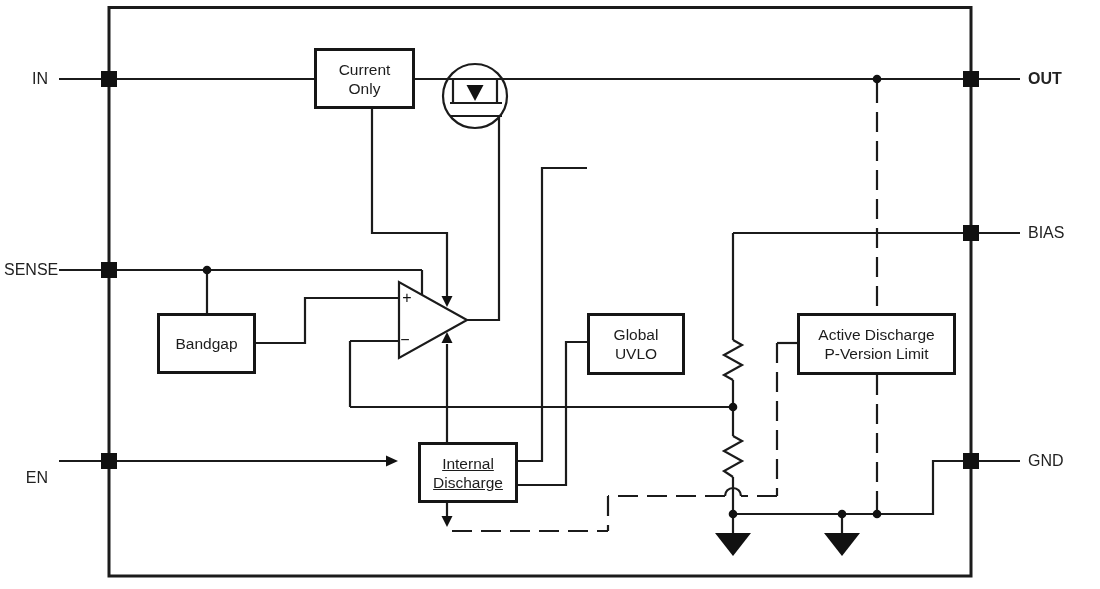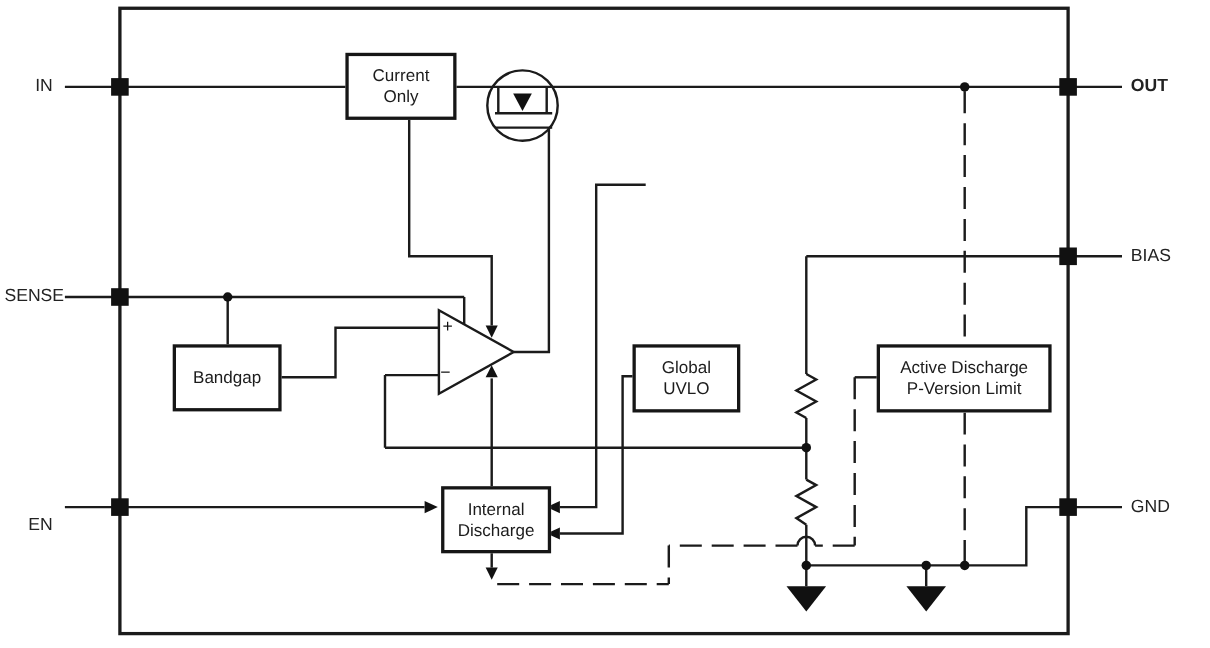--- a/index.html
+++ b/index.html
@@ -126,31 +126,31 @@
   <div class="blk" style="left:314px;top:48px;width:101px;height:61px;">
     <span>Current</span>
     <span>Only</span>
   </div>
 
 
   <div class="blk" style="left:157px;top:313px;width:99px;height:61px;">
     <span>Bandgap</span>
   </div>
 
-  <div class="blk" style="left:575px;top:313px;width:98px;height:62px;">
+  <div class="blk" style="left:587px;top:313px;width:98px;height:62px;">
     <span>Global</span>
     <span>UVLO</span>
   </div>
 
   <div class="blk" style="left:797px;top:313px;width:159px;height:62px;">
     <span>Active Discharge</span>
     <span>P-Version Limit</span>
   </div>
 
-  <div class="blk" style="left:401px;top:442px;width:100px;height:61px;">
+  <div class="blk" style="left:418px;top:442px;width:100px;height:61px;text-decoration:underline;">
     <span>Internal</span>
     <span>Discharge</span>
   </div>
 
   <div class="amp-sign" style="left:399px;top:291px;">+</div>
   <div class="amp-sign" style="left:397px;top:333px;">−</div>
 
 </div>
 
 </body></html>

